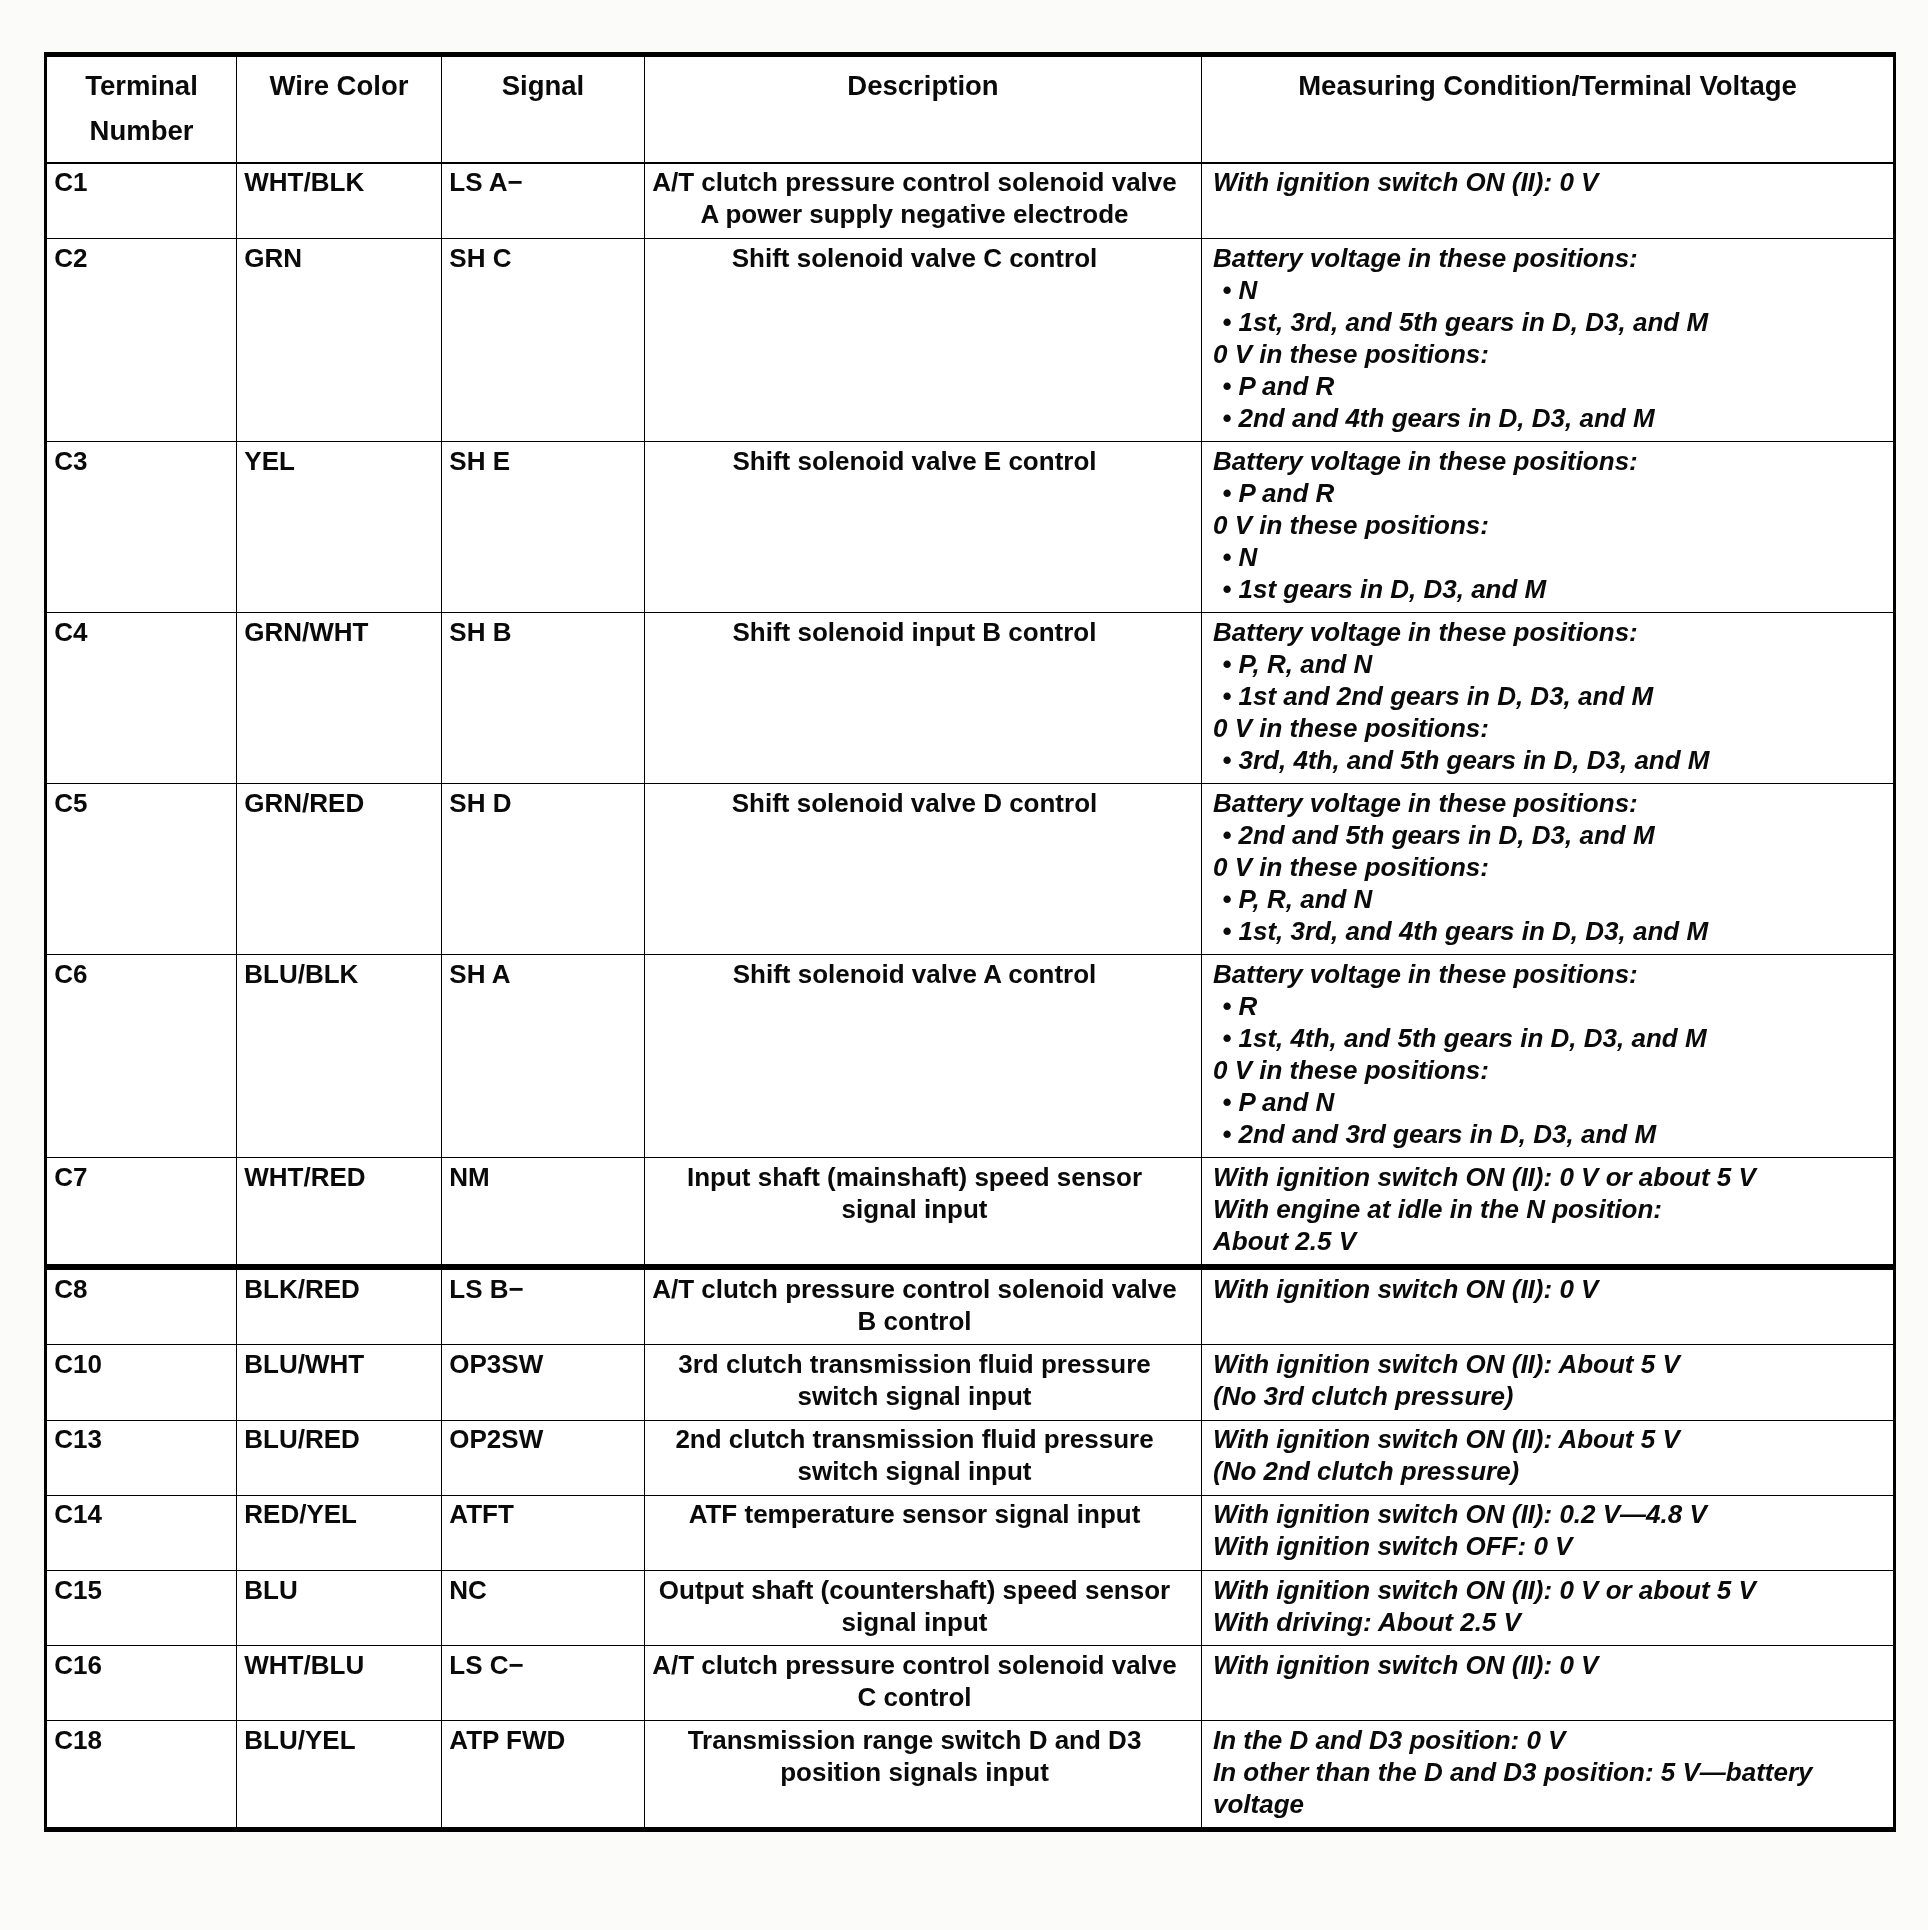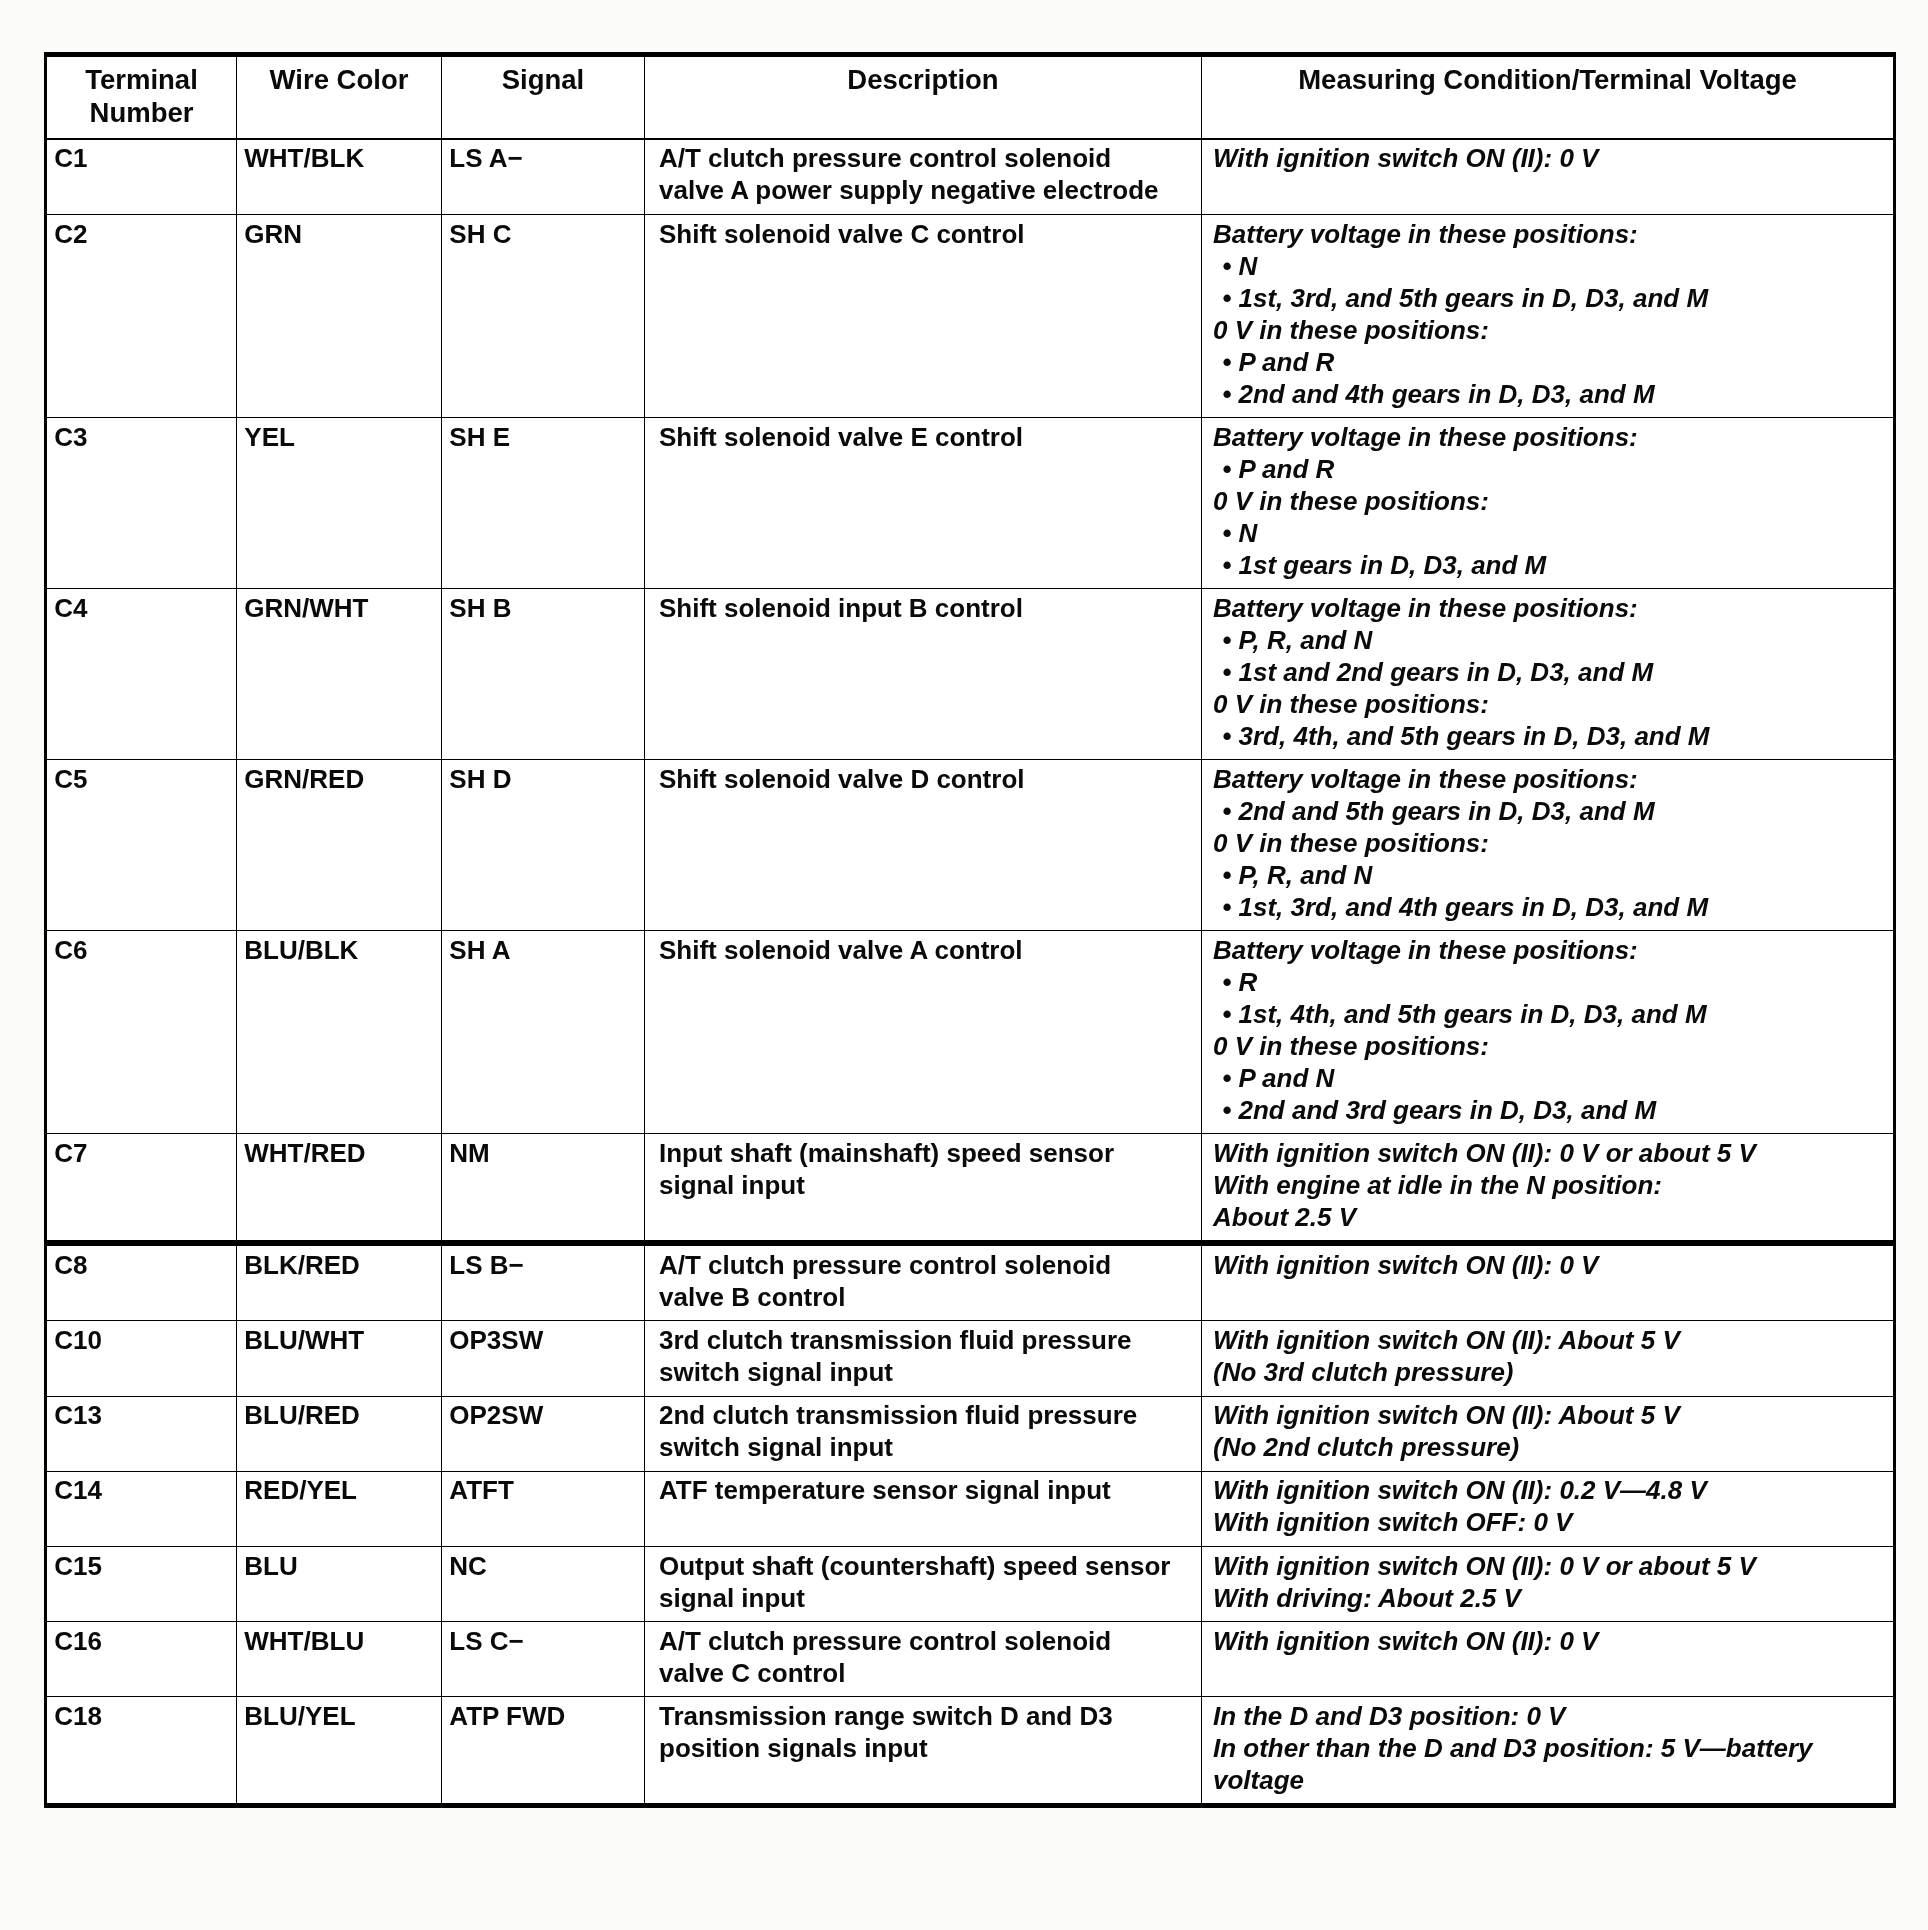--- a/index.html
+++ b/index.html
@@ -17,35 +17,35 @@
     width: 1849px;
     table-layout: fixed;
     background: #fff;
   }
   table.terminal-table { border: 3.7px solid #000; border-top-width: 5.5px; border-bottom-width: 5.5px; }
   .terminal-table th, .terminal-table td { border: 1.8px solid #000; }
   .terminal-table thead th { border-bottom: 2.8px solid #000; }
 
   .terminal-table th {
     font-size: 27.5px;
-    line-height: 33px;
+    line-height: 45px;
     font-weight: 700;
     text-align: center;
     vertical-align: top;
     padding: 5.5px 5.5px 9.2px;
   }
   .terminal-table td {
     vertical-align: top;
     font-size: 26px;
     line-height: 32px;
     font-weight: 700;
     padding: 2.8px 7.3px 7.3px;
   }
   td.c-term, td.c-wire, td.c-sig { }
-  td.c-desc { text-align: left; padding-left: 14px; padding-right: 20px; }
+  td.c-desc { text-align: center; padding-left: 3px; padding-right: 20px; }
   td.c-cond { text-align: left; padding-left: 11px; padding-right: 14.7px; font-style: italic; }
 
   .cond-line { white-space: normal; }
   .cond-line.bullet { padding-left: 9.2px; }
 
   tr.section-break td { border-top: 6.4px solid #000; margin-top: 37px; }
 </style>
 </head>
 <body>
 

